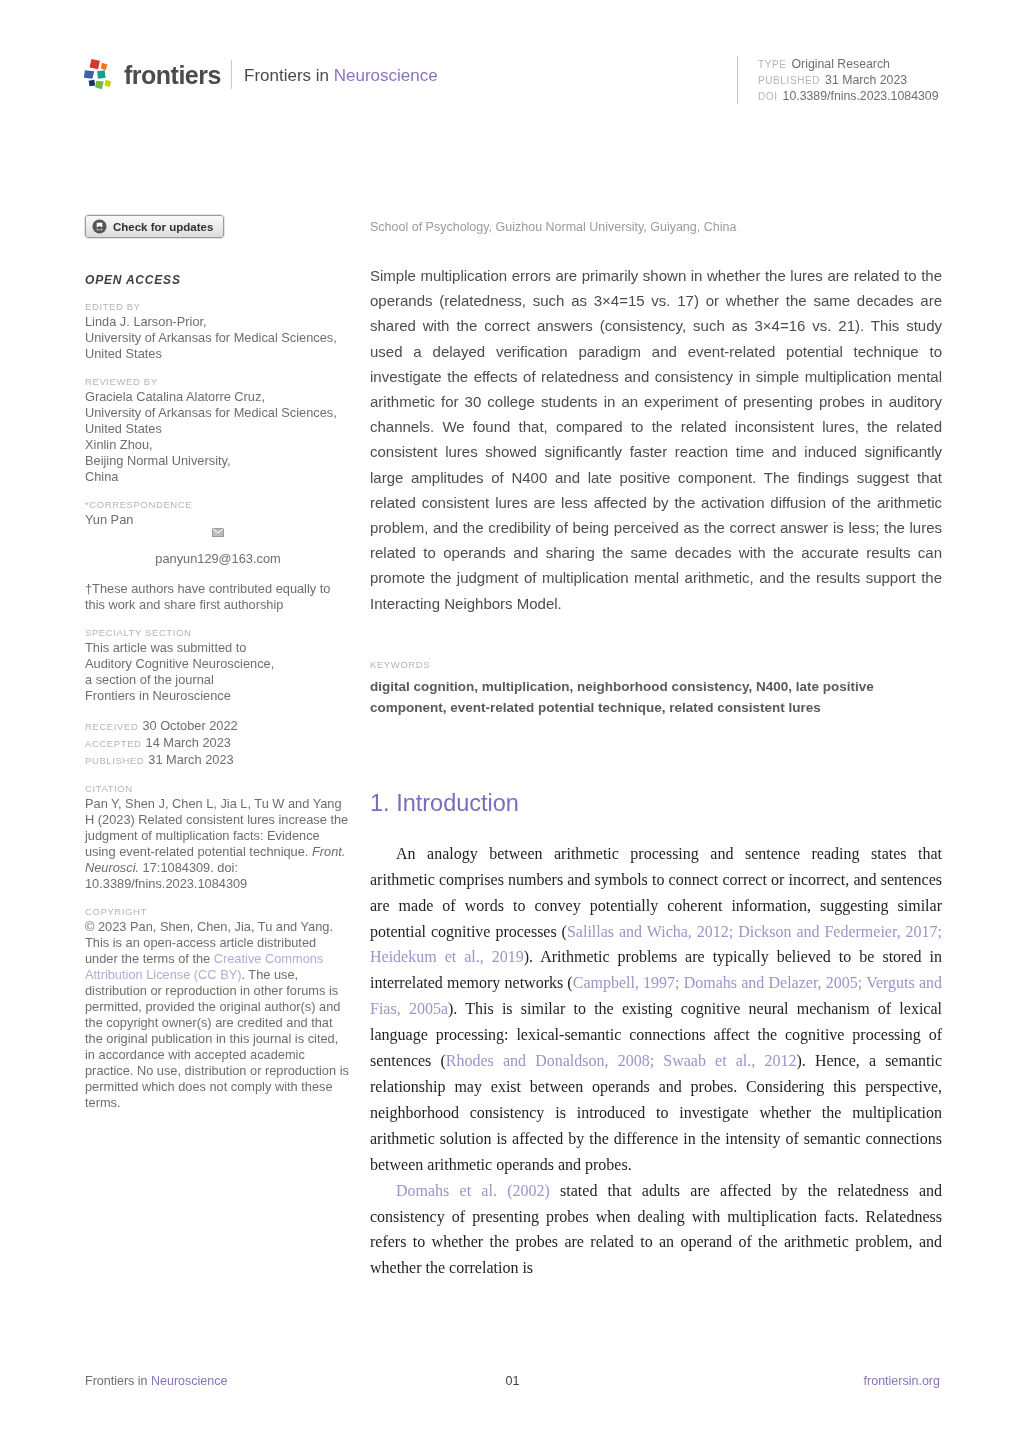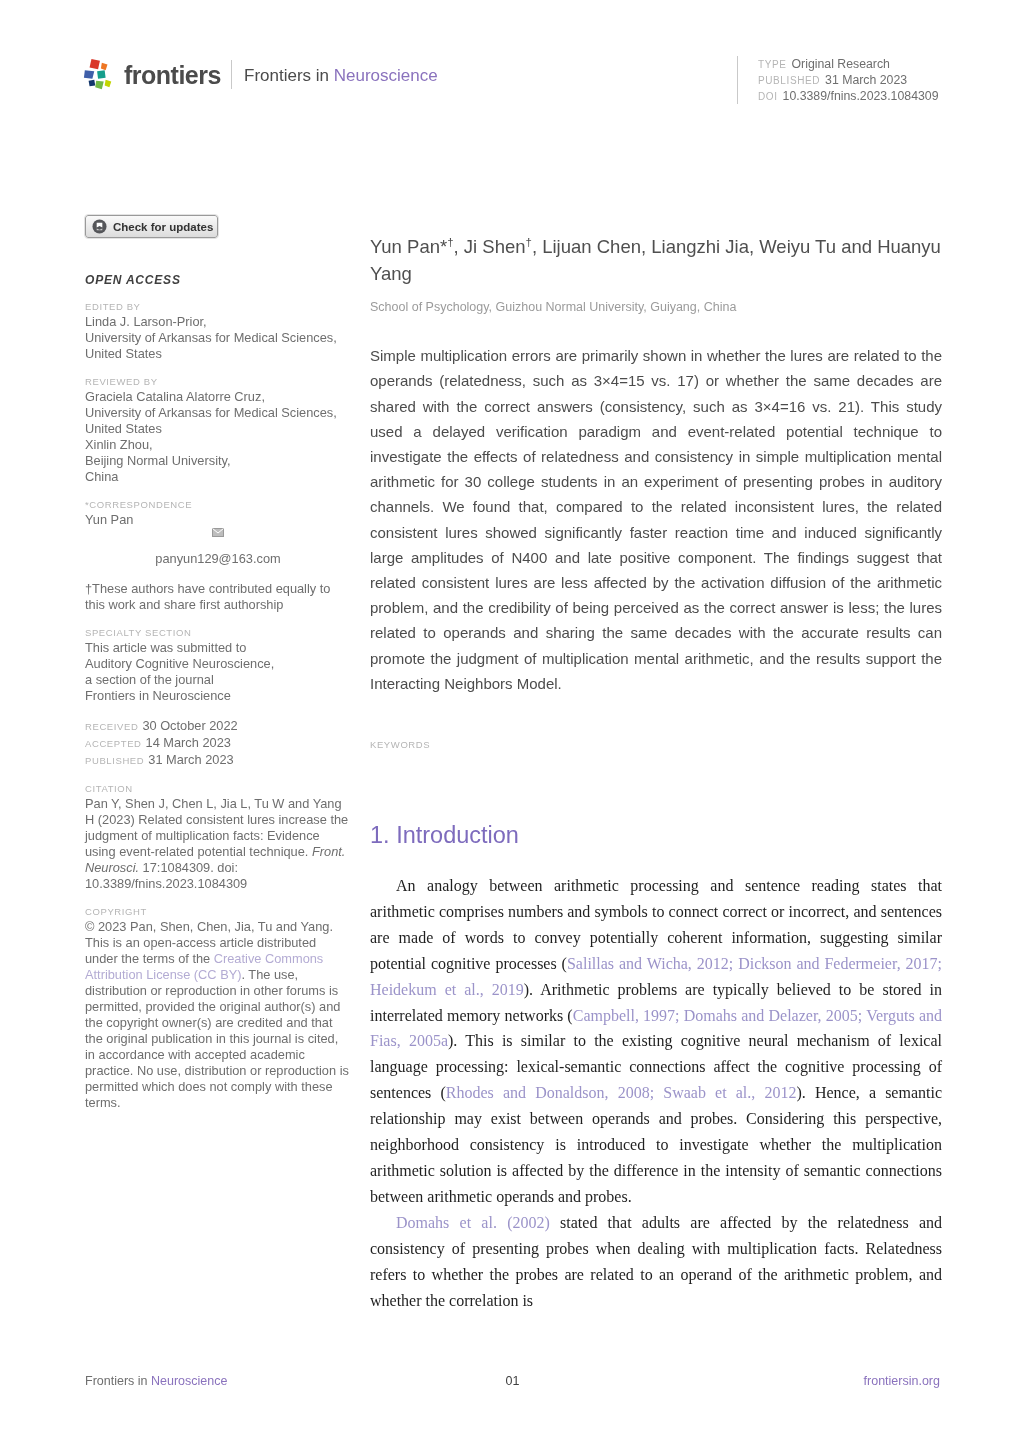--- a/index.html
+++ b/index.html
@@ -19,21 +19,21 @@
   .header-meta { position:absolute; left:758px; top:55px; }
   .header-meta .row { height:16px; line-height:16px; white-space:nowrap; }
   .meta-label { font-size:10px; color:#b5b5b5; letter-spacing:.6px; margin-right:5px; }
   .meta-value { font-size:12.3px; color:#6e6e6e; }
 
   
   .sidebar { position:absolute; left:85px; top:215px; width:266px; }
   .check-btn {
     display:inline-flex; align-items:center; gap:6px;
     border:1px solid #9a9a9a; border-radius:3px; outline:1px solid #e3e3e3;
-    background:linear-gradient(#fafafa,#dcdcdc); padding:3px 4px 3px 6px;
+    background:linear-gradient(#fafafa,#dcdcdc); padding:3px 10px 3px 6px;
     font-size:11.5px; font-weight:700; color:#333;
   }
   .open-access { margin-top:35px; font-size:12px; font-weight:700; letter-spacing:.8px; color:#3f3f3f;font-style:italic; }
   .sb-block { margin-top:14px; }
   .sb-label { font-size:9.5px; color:#b5b5b5; letter-spacing:.6px; margin-bottom:2px; }
   .sb-text, .sb-line { font-size:12.8px; line-height:16px; color:#6e6e6e; }
   .sb-inline-label { font-size:9.5px; color:#b5b5b5; letter-spacing:.6px; margin-right:4px; }
   .email-row { display:flex; align-items:center; gap:14px;flex-direction:column; }
   .email-row svg { flex:0 0 auto; }
   .seg-italic { font-style:italic; }
@@ -149,26 +149,26 @@
     </div>
 
     <div class="sb-block">
       <div class="sb-label">COPYRIGHT</div>
       <div class="sb-text"><span>© 2023 Pan, Shen, Chen, Jia, Tu and Yang. This is an open-access article distributed under the terms of the </span><span class="seg-link">Creative Commons Attribution License (CC BY)</span><span>. The use, distribution or reproduction in other forums is permitted, provided the original author(s) and the copyright owner(s) are credited and that the original publication in this journal is cited, in accordance with accepted academic practice. No use, distribution or reproduction is permitted which does not comply with these terms.</span></div>
     </div>
   </div>
 
   <div class="main">
 
-    <div class="authors"><span>Yun Pan*</span><span class="seg-sup">†</span><span>, Ji Shen</span><span class="seg-sup">†</span><span>, Lijuan Chen, Liangzhi Jia, Weiyu Tu and Huanyu Yang</span></div>
     <div class="affiliation">School of Psychology, Guizhou Normal University, Guiyang, China</div>
 
     <div class="abstract">Simple multiplication errors are primarily shown in whether the lures are related to the operands (relatedness, such as 3×4=15 vs. 17) or whether the same decades are shared with the correct answers (consistency, such as 3×4=16 vs. 21). This study used a delayed verification paradigm and event-related potential technique to investigate the effects of relatedness and consistency in simple multiplication mental arithmetic for 30 college students in an experiment of presenting probes in auditory channels. We found that, compared to the related inconsistent lures, the related consistent lures showed significantly faster reaction time and induced significantly large amplitudes of N400 and late positive component. The findings suggest that related consistent lures are less affected by the activation diffusion of the arithmetic problem, and the credibility of being perceived as the correct answer is less; the lures related to operands and sharing the same decades with the accurate results can promote the judgment of multiplication mental arithmetic, and the results support the Interacting Neighbors Model.</div>
 
     <div class="kw-label">KEYWORDS</div>
+    <div class="keywords">digital cognition, multiplication, neighborhood consistency, N400, late positive component, event-related potential technique, related consistent lures</div>
 
     <div class="intro-heading">1. Introduction</div>
 
     <div class="body-serif">
       <p><span>An analogy between arithmetic processing and sentence reading states that arithmetic comprises numbers and symbols to connect correct or incorrect, and sentences are made of words to convey potentially coherent information, suggesting similar potential cognitive processes (</span><span class="seg-link">Salillas and Wicha, 2012; Dickson and Federmeier, 2017; Heidekum et al., 2019</span><span>). Arithmetic problems are typically believed to be stored in interrelated memory networks (</span><span class="seg-link">Campbell, 1997; Domahs and Delazer, 2005; Verguts and Fias, 2005a</span><span>). This is similar to the existing cognitive neural mechanism of lexical language processing: lexical-semantic connections affect the cognitive processing of sentences (</span><span class="seg-link">Rhodes and Donaldson, 2008; Swaab et al., 2012</span><span>). Hence, a semantic relationship may exist between operands and probes. Considering this perspective, neighborhood consistency is introduced to investigate whether the multiplication arithmetic solution is affected by the difference in the intensity of semantic connections between arithmetic operands and probes.</span></p>
       <p><span class="seg-link">Domahs et al. (2002)</span><span> stated that adults are affected by the relatedness and consistency of presenting probes when dealing with multiplication facts. Relatedness refers to whether the probes are related to an operand of the arithmetic problem, and whether the correlation is</span></p>
     </div>
   </div>
 
   <div class="footer">

